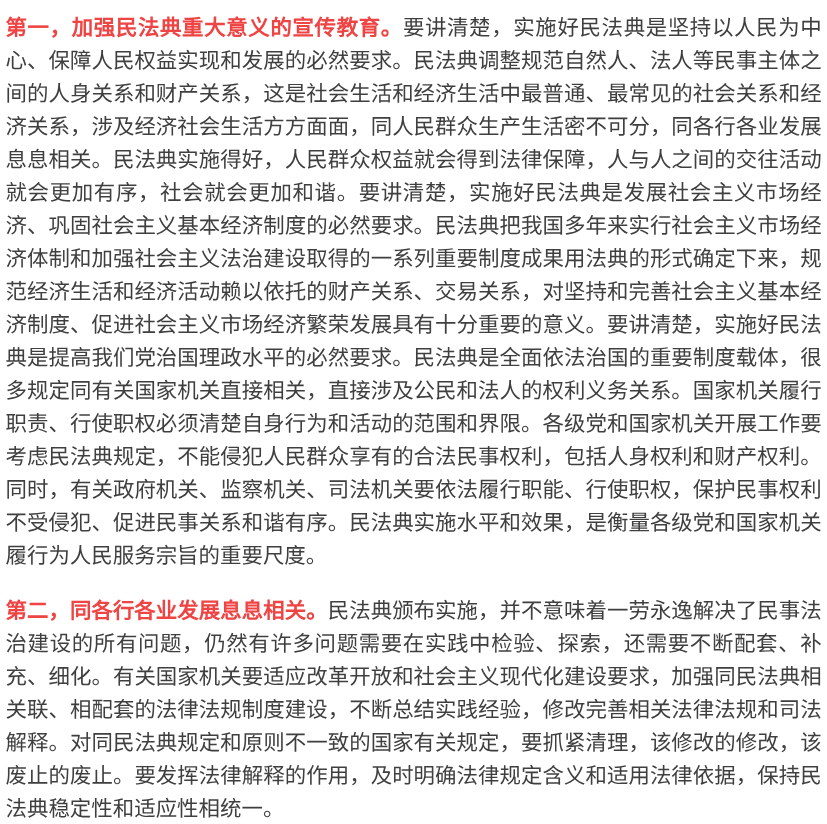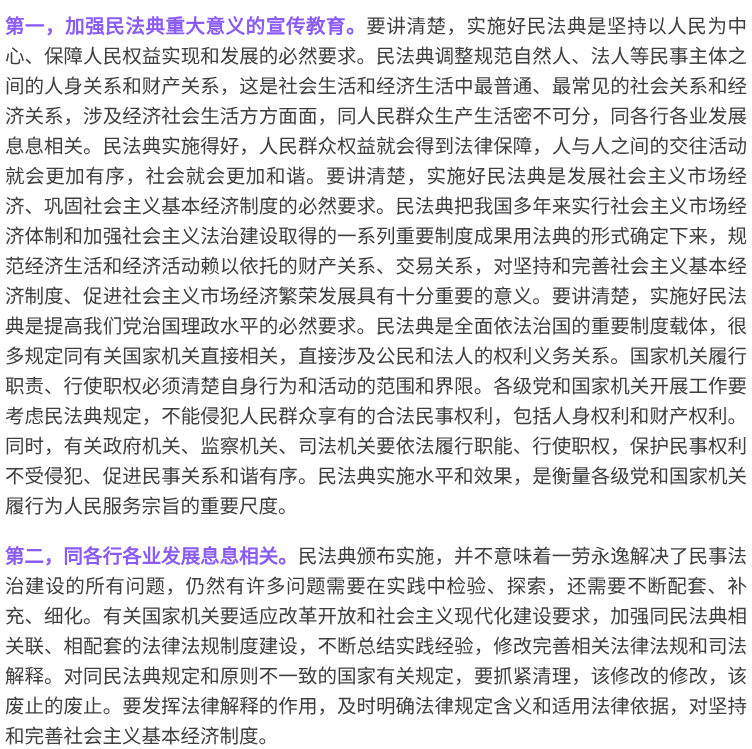--- a/index.html
+++ b/index.html
@@ -24,23 +24,23 @@
     line-height: 30px;
     color: #3f3f3f;
     text-align: justify;
     word-break: break-all;
   }
   .para:last-child {
     margin-bottom: 0;
   }
   .para-heading {
     font-weight: bold;
-    color: #8b5cf6;
+    color: #ef4444;
   }
 </style>
 </head>
 <body>
 
 <div class="article">
   <p class="para"><strong class="para-heading">第一，加强民法典重大意义的宣传教育。</strong><span>要讲清楚，实施好民法典是坚持以人民为中心、保障人民权益实现和发展的必然要求。民法典调整规范自然人、法人等民事主体之间的人身关系和财产关系，这是社会生活和经济生活中最普通、最常见的社会关系和经济关系，涉及经济社会生活方方面面，同人民群众生产生活密不可分，同各行各业发展息息相关。民法典实施得好，人民群众权益就会得到法律保障，人与人之间的交往活动就会更加有序，社会就会更加和谐。要讲清楚，实施好民法典是发展社会主义市场经济、巩固社会主义基本经济制度的必然要求。民法典把我国多年来实行社会主义市场经济体制和加强社会主义法治建设取得的一系列重要制度成果用法典的形式确定下来，规范经济生活和经济活动赖以依托的财产关系、交易关系，对坚持和完善社会主义基本经济制度、促进社会主义市场经济繁荣发展具有十分重要的意义。要讲清楚，实施好民法典是提高我们党治国理政水平的必然要求。民法典是全面依法治国的重要制度载体，很多规定同有关国家机关直接相关，直接涉及公民和法人的权利义务关系。国家机关履行职责、行使职权必须清楚自身行为和活动的范围和界限。各级党和国家机关开展工作要考虑民法典规定，不能侵犯人民群众享有的合法民事权利，包括人身权利和财产权利。同时，有关政府机关、监察机关、司法机关要依法履行职能、行使职权，保护民事权利不受侵犯、促进民事关系和谐有序。民法典实施水平和效果，是衡量各级党和国家机关履行为人民服务宗旨的重要尺度。</span></p>
 
-  <p class="para"><strong class="para-heading">第二，同各行各业发展息息相关。</strong><span>民法典颁布实施，并不意味着一劳永逸解决了民事法治建设的所有问题，仍然有许多问题需要在实践中检验、探索，还需要不断配套、补充、细化。有关国家机关要适应改革开放和社会主义现代化建设要求，加强同民法典相关联、相配套的法律法规制度建设，不断总结实践经验，修改完善相关法律法规和司法解释。对同民法典规定和原则不一致的国家有关规定，要抓紧清理，该修改的修改，该废止的废止。要发挥法律解释的作用，及时明确法律规定含义和适用法律依据，对坚持和完善社会主义基本经济制度。</span></p>
+  <p class="para"><strong class="para-heading">第二，同各行各业发展息息相关。</strong><span>民法典颁布实施，并不意味着一劳永逸解决了民事法治建设的所有问题，仍然有许多问题需要在实践中检验、探索，还需要不断配套、补充、细化。有关国家机关要适应改革开放和社会主义现代化建设要求，加强同民法典相关联、相配套的法律法规制度建设，不断总结实践经验，修改完善相关法律法规和司法解释。对同民法典规定和原则不一致的国家有关规定，要抓紧清理，该修改的修改，该废止的废止。要发挥法律解释的作用，及时明确法律规定含义和适用法律依据，保持民法典稳定性和适应性相统一。</span></p>
 </div>
 
 </body></html>

